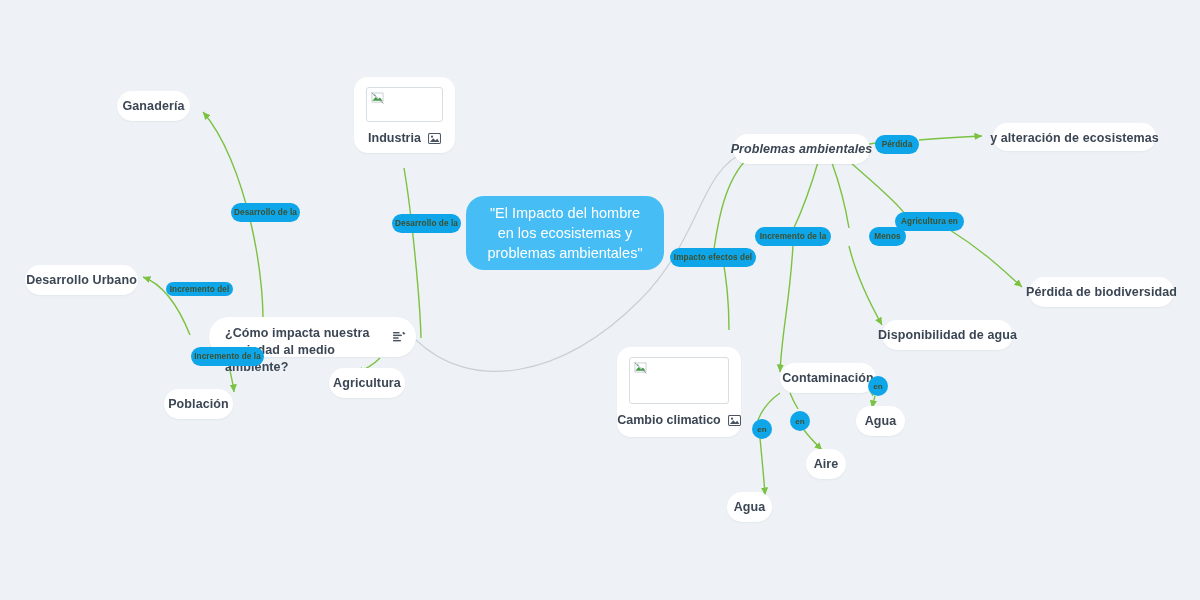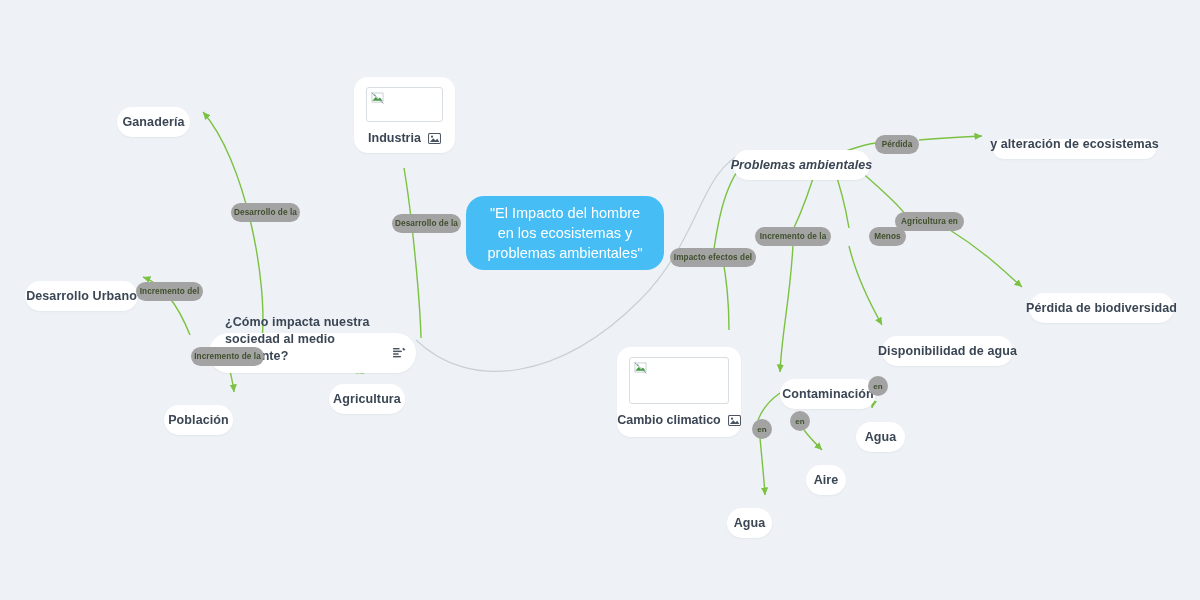--- a/index.html
+++ b/index.html
@@ -30,27 +30,26 @@
   }
   .node {
     position: absolute;
     background: #ffffff;
     border-radius: 22px;
     color: #3b4654;
     font-size: 12.5px;
     font-weight: bold;
     letter-spacing: 0.1px;
     display: flex;
-    align-items: flex-end;
+    align-items: flex-start;
     justify-content: center;
     box-sizing: border-box;
     padding: 8px 16px;
     box-shadow: 0 1px 2px rgba(40,60,80,0.06);
     white-space: nowrap;
-    margin-top: 16px;
   }
   .node.multiline {
     white-space: normal;
     line-height: 1.35;
     justify-content: flex-start;
     text-align: left;
   }
   .central {
     position: absolute;
     background: #47bdf5;
@@ -98,21 +97,21 @@
     display: flex;
     align-items: center;
     gap: 7px;
     font-size: 12.5px;
     font-weight: bold;
     color: #3b4654;
     white-space: nowrap;
   }
   .pill {
     position: absolute;
-    background: #a3a3a3;
+    background: #0ea5e9;
     color: #3f4f2c;
     border-radius: 11px;
     font-size: 8.2px;
     font-weight: bold;
     display: flex;
     align-items: center;
     justify-content: center;
     padding: 4px 8px;
     box-sizing: border-box;
     white-space: nowrap;
@@ -214,21 +213,21 @@
       </div>
       <div class="node" style="left: 164px; top: 389px; width: 69px; height: 30px;">
         <span>Población</span>
       </div>
       <div class="node" style="left: 329px; top: 368px; width: 76px; height: 30px;">
         <span>Agricultura</span>
       </div>
       <div class="node" style="left: 733px; top: 134px; width: 137px; height: 30px; font-style: italic;">
         <span>Problemas ambientales</span>
       </div>
-      <div class="node" style="left: 993px; top: 123px; width: 163px; height: 20px;">
+      <div class="node" style="left: 993px; top: 123px; width: 163px; height: 28px;">
         <span>y alteración de ecosistemas</span>
       </div>
       <div class="node" style="left: 1029px; top: 277px; width: 145px; height: 30px;">
         <span>Pérdida de biodiversidad</span>
       </div>
       <div class="node" style="left: 882px; top: 320px; width: 131px; height: 30px;">
         <span>Disponibilidad de agua</span>
       </div>
       <div class="imgnode" style="left: 617px; top: 327px; width: 124px; height: 90px; margin-top: 20px;">
         <div class="thumb">
@@ -261,21 +260,21 @@
         <span>Agua</span>
       </div>
     </div>
   <div id="pills-layer">
       <div class="pill" style="left: 231px; top: 203px; width: 69px; height: 19px;">
         <span>Desarrollo de la</span>
       </div>
       <div class="pill" style="left: 392px; top: 214px; width: 69px; height: 19px;">
         <span>Desarrollo de la</span>
       </div>
-      <div class="pill" style="left: 136px; top: 282px; width: 67px; height: 19px;">
+      <div class="pill" style="left: 166px; top: 282px; width: 67px; height: 14px;">
         <span>Incremento del</span>
       </div>
       <div class="pill" style="left: 191px; top: 347px; width: 73px; height: 19px;">
         <span>Incremento de la</span>
       </div>
       <div class="pill" style="left: 670px; top: 248px; width: 86px; height: 19px;">
         <span>Impacto efectos del</span>
       </div>
       <div class="pill" style="left: 755px; top: 227px; width: 76px; height: 19px;">
         <span>Incremento de la</span>

